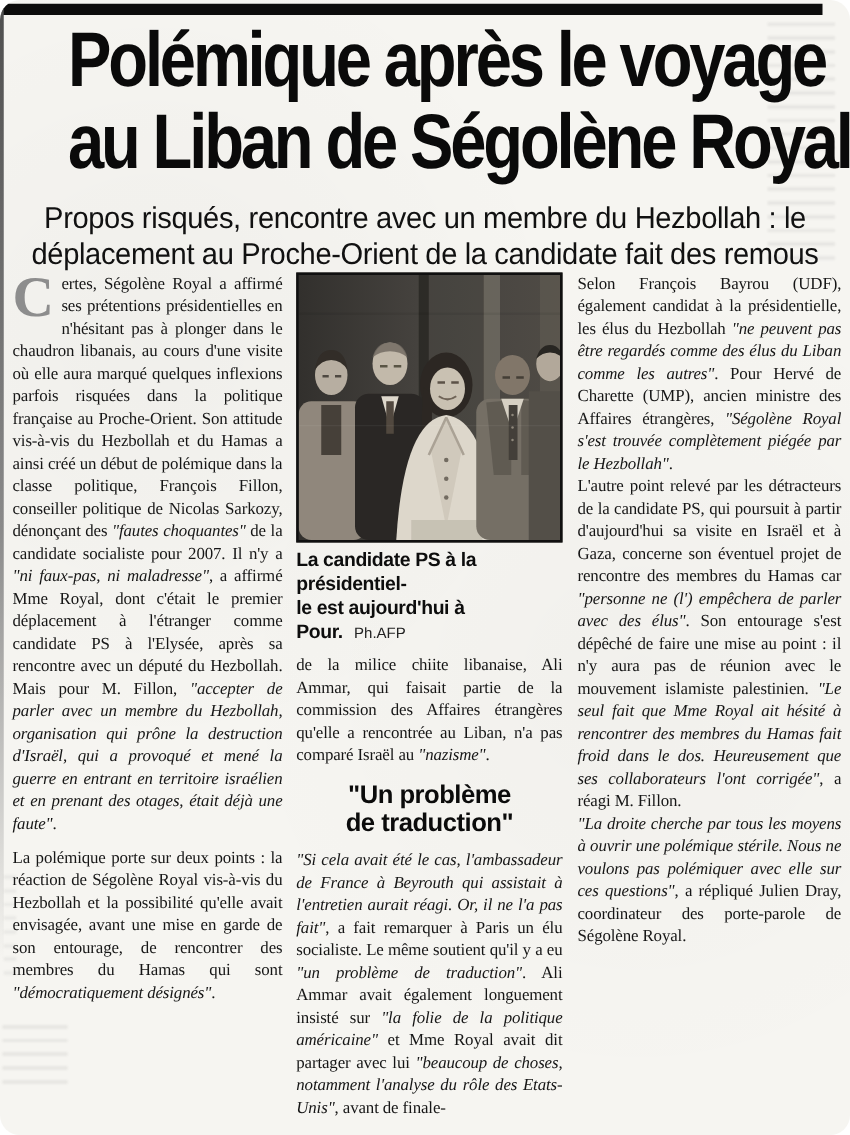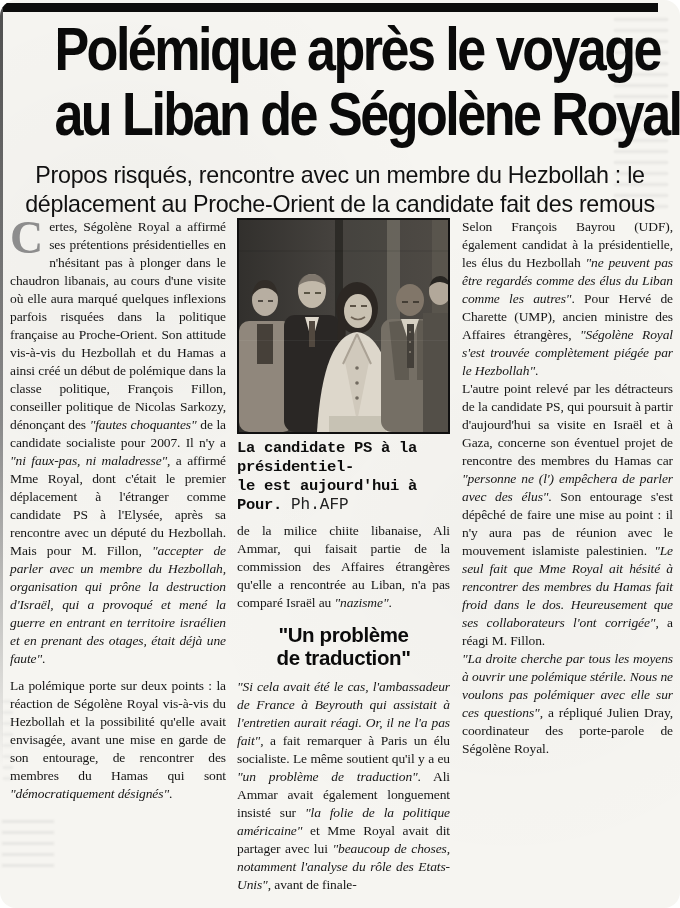--- a/index.html
+++ b/index.html
@@ -45,24 +45,24 @@
   .bp{margin:0;}
   .bp.gap{margin-top:9px;font-family:Liberation Serif, serif;}
   .it{font-style:italic;}
   .dropcap{
     float:left; font-family:"Liberation Serif", serif; font-weight:700;
     font-size:46px; line-height:36px; color:#8d8d8d; padding:2px 6px 0 0;
   }
   .photo-frame{border:2px solid #101010; background:#3b3835; width:209px; height:212px;}
   .photo-frame svg{display:block;}
   .caption{
-    margin-top:5px; font-family:Liberation Mono, monospace; font-weight:700;
+    margin-top:5px; font-family:Liberation Sans, sans-serif; font-weight:700;
     font-size:15.5px; line-height:19px; letter-spacing:-.3px; text-align:left; color:#0d0d0d;
   }
-  .credit{font-weight:400; font-size:16px; letter-spacing:0; margin-left:9px; color:#222;text-align:right;}
+  .credit{font-weight:400; font-size:12px; letter-spacing:0; margin-left:9px; color:#222;text-align:right;}
   .subhead{
     margin:11px 0 9px 0; text-align:center; color:#0b0b0b;
     font-family:"Liberation Sans", sans-serif; font-weight:700;
     font-size:20.5px; line-height:23px; letter-spacing:-.4px;
   }
 </style>
 </head>
 <body>
 
 <div class="page">

